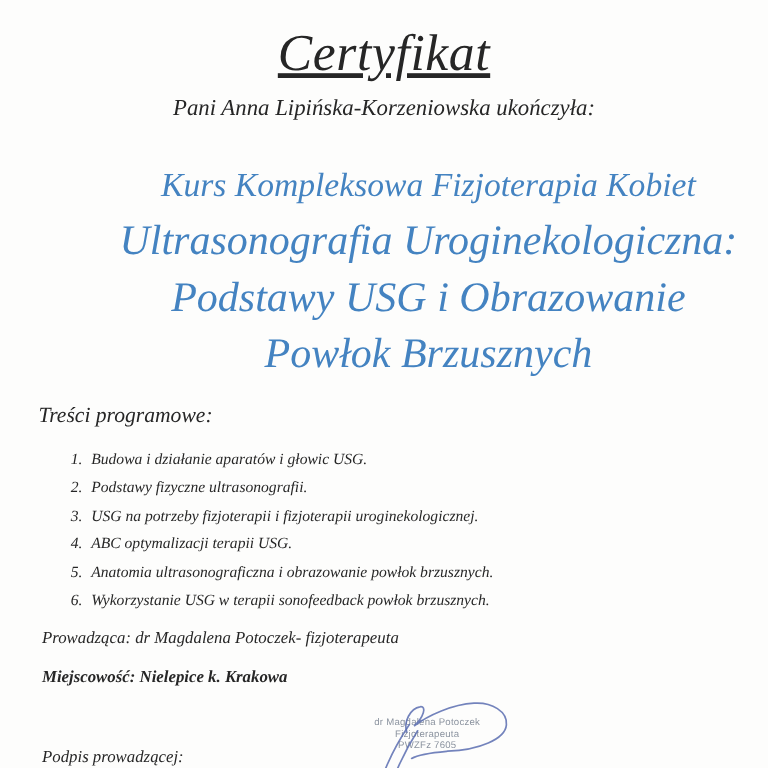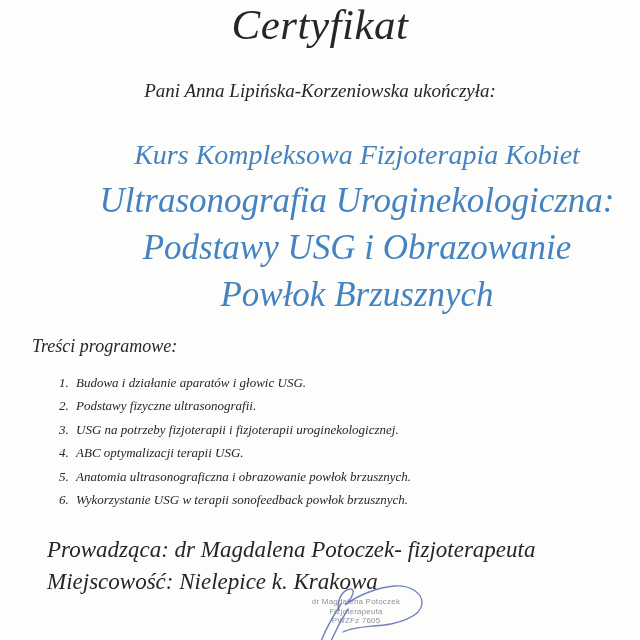--- a/index.html
+++ b/index.html
@@ -12,28 +12,29 @@
     width: 640px;
     height: 640px;
     background: #fdfdfc;
     overflow: hidden;
     font-family: "Liberation Serif", serif;
     font-style: italic;
     color: #262626;
   }
   .cert-title {
     position: absolute;
-    top: 0;
+    top: 20px;
     left: 0;
     width: 100%;
     margin: 0;
     text-align: center;
     font-size: 43px;
     font-weight: normal;
     letter-spacing: 0.5px;
+    text-decoration: underline;
   }
   .recipient {
     position: absolute;
     top: 80px;
     left: 0;
     width: 100%;
     margin: 0;
     text-align: center;
     font-size: 19px;
   }
@@ -70,25 +71,25 @@
     font-size: 13px;
     line-height: 23.4px;
     list-style: decimal outside;
   }
   .program-list li {
     padding-left: 4px;
   }
   .detail-line {
     position: absolute;
     left: 31px;
-    margin: 16px;
-    font-size: 23px;
+    margin: 4px;
+    font-size: 14px;
   }
   .detail-instructor { top: 521px; }
-  .detail-location   { top: 553px; }
+  .detail-location   { top: 553px; font-weight: bold; }
   .detail-date       { top: 585px; }
   .detail-signature  { top: 620px; }
   .stamp {
     position: absolute;
     left: 310px;
     top: 597px;
     width: 92px;
     text-align: center;
     font-family: "Liberation Sans", sans-serif;
     font-style: normal;

